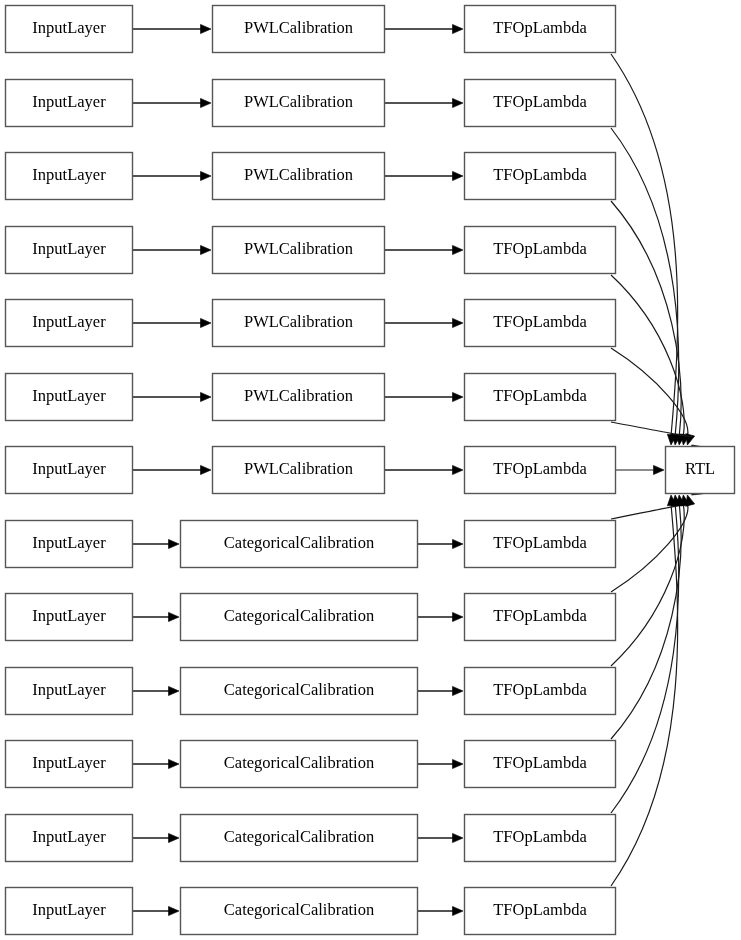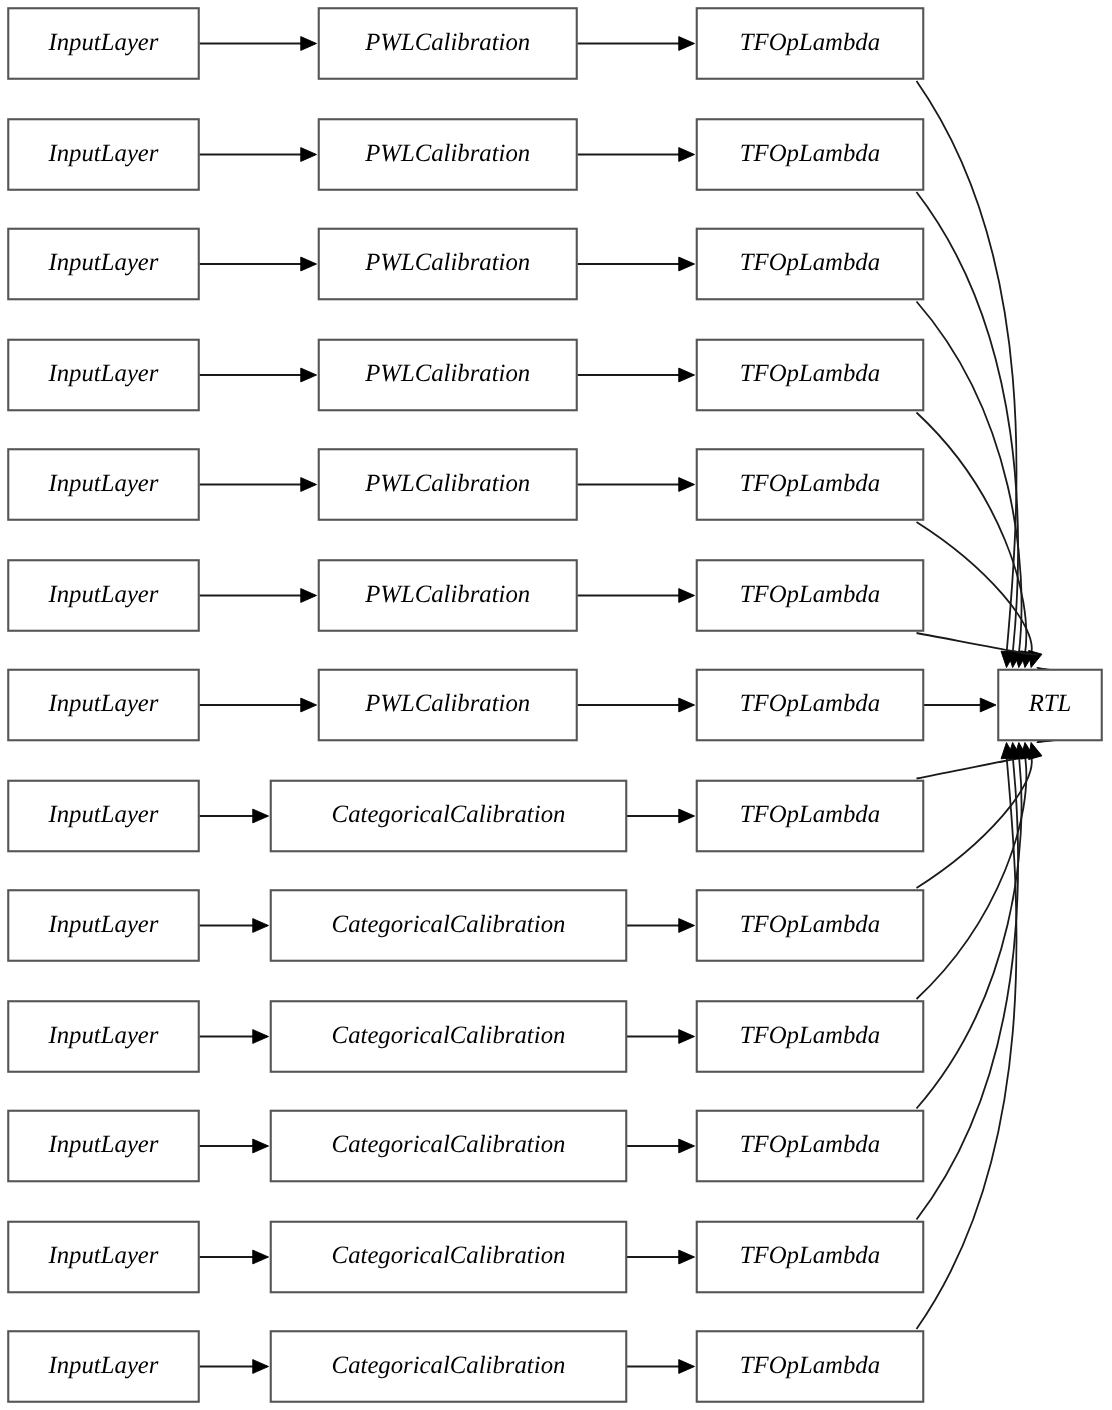--- a/index.html
+++ b/index.html
@@ -7,21 +7,20 @@
     padding: 0;
     background: #ffffff;
   }
   #diagram-root {
     position: relative;
     width: 741px;
     height: 940px;
     background: #ffffff;
     overflow: hidden;
     font-family: "Liberation Serif", "DejaVu Serif", serif;
-    font-style: italic;
   }
   svg#graph-canvas {
     position: absolute;
     top: 0;
     left: 0;
     width: 741px;
     height: 940px;
     display: block;
   }
   .node-box {

